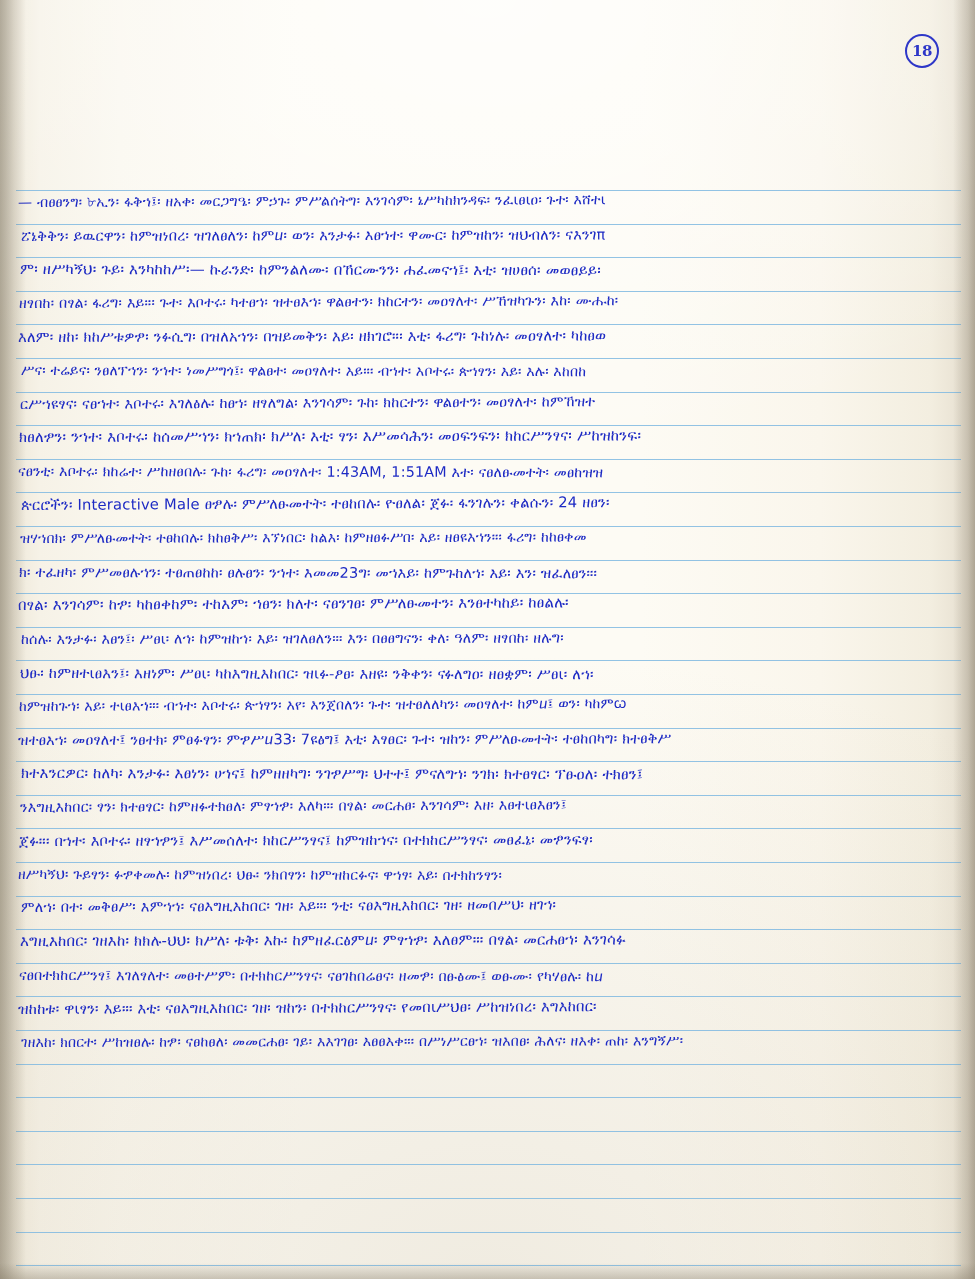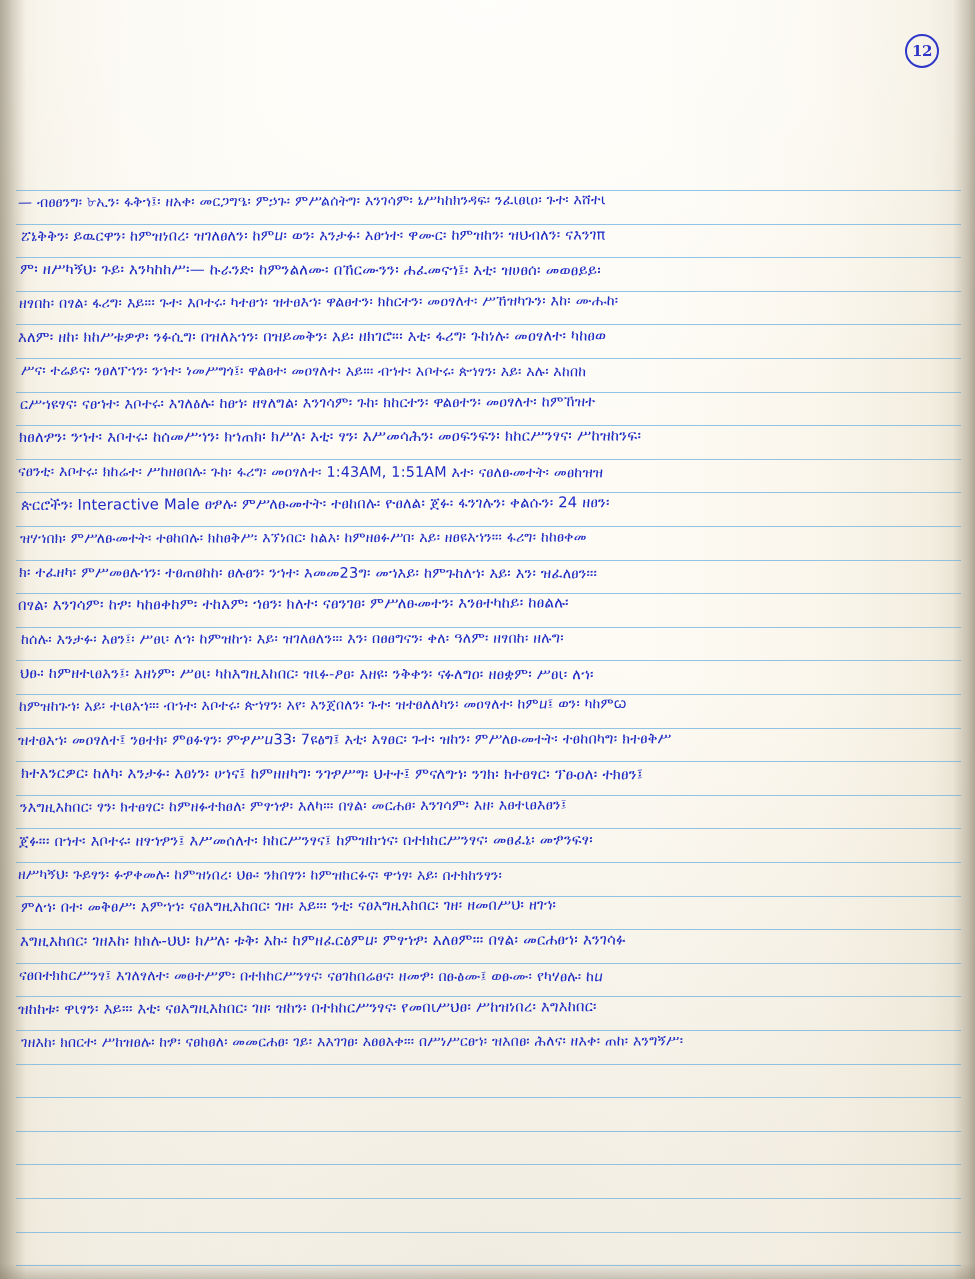--- a/index.html
+++ b/index.html
@@ -147,21 +147,21 @@
       <div class="rule" style="top: 1030px; background: rgb(127, 184, 224);"></div>
       <div class="rule" style="top: 1063.6px; background: rgb(127, 184, 224);"></div>
       <div class="rule" style="top: 1097.2px; background: rgb(127, 184, 224);"></div>
       <div class="rule" style="top: 1130.8px; background: rgb(127, 184, 224);"></div>
       <div class="rule" style="top: 1164.4px; background: rgb(127, 184, 224);"></div>
       <div class="rule" style="top: 1198px; background: rgb(127, 184, 224);"></div>
       <div class="rule" style="top: 1231.6px; background: rgb(127, 184, 224);"></div>
       <div class="rule" style="top: 1265.2px; background: rgb(127, 184, 224);"></div>
     </div>
 
-  <div class="page-number">12</div>
+  <div class="page-number">18</div>
 
   <div id="text-block">
       <div class="line tilt1" style="color: rgb(29, 42, 196); font-size: 14.1px; margin-left: 0px;">— ብፀፀንግ፡ ৮ኢን፡ ፋቅኀ፤፡ ዘአቀ፡ መርጋግዔ፡ ምኃጉ፡ ምሥልሰትግ፡ እንገሳም፡ ኔሥካከክንዳፍ፡ ንፈιፀιዐ፡ ጉተ፡ እሸተι</div>
       <div class="line tilt2" style="color: rgb(29, 42, 196); font-size: 14.54px; margin-left: 3px;">ፘኔቅቅን፡ ይዉርዋን፡ ከምዝነበረ፡ ዝገለፀለን፡ ከምⴎ፡ ወን፡ እንታፉ፡ እፀኀተ፡ ዋሙር፡ ከምዝከን፡ ዝህብለን፡ ናእንገπ</div>
       <div class="line tilt3" style="color: rgb(29, 42, 196); font-size: 14.98px; margin-left: 2px;">ም፡ ዘሥካኝህ፡ ጉይ፡ እንካከከሥ፡— ኩራንድ፡ ከምንልለሙ፡ በኸርሙንን፡ ሐፈመናኀ፤፡ እቲ፡ ዝሀፀሰ፡ መወፀይይ፡</div>
       <div class="line tilt1" style="color: rgb(29, 42, 196); font-size: 14.32px; margin-left: 1px;">ዘፃበከ፡ በፃል፡ ፋሪግ፡ እይ።፡ ጉተ፡ እቦተሩ፡ ካተፀኀ፡ ዝተፀእኀ፡ ዋልፀተን፡ ክከርተን፡ መዐፃለተ፡ ሥኸዝካጉን፡ እከ፡ ሙሑከ፡</div>
       <div class="line tilt2" style="color: rgb(29, 42, 196); font-size: 14.76px; margin-left: 0px;">እለም፡ ዘከ፡ ክከሥቱዎፇ፡ ንፉሲግ፡ በዝለአኀን፡ በዝይመቅን፡ እይ፡ ዘክገሮ።፡ እቲ፡ ፋሪግ፡ ጉከነሉ፡ መዐፃለተ፡ ካከፀወ</div>
       <div class="line tilt3" style="color: rgb(29, 42, 196); font-size: 14.1px; margin-left: 3px;">ሥና፡ ተሬይና፡ ንፀለፕኀን፡ ንኀተ፡ ነመሥግጎ፤፡ ዋልፀተ፡ መዐፃለተ፡ እይ።፡ ብኀተ፡ እቦተሩ፡ ጵኀፃን፡ እይ፡ እሉ፡ እከበከ</div>
       <div class="line tilt1" style="color: rgb(29, 42, 196); font-size: 14.54px; margin-left: 2px;">ርሥኀዩፃና፡ ናፀኀተ፡ እቦተሩ፡ እገለፅሉ፡ ከፀኀ፡ ዘፃለግል፡ እንገሳም፡ ጉከ፡ ክከርተን፡ ዋልፀተን፡ መዐፃለተ፡ ከምኸዝተ</div>
       <div class="line tilt2" style="color: rgb(29, 42, 196); font-size: 14.98px; margin-left: 1px;">ክፀለፇን፡ ንኀተ፡ እቦተሩ፡ ከሰመሥኀን፡ ክኀጠክ፡ ክሥለ፡ እቲ፡ ፃን፡ እሥመሳሕን፡ መዐፍንፍን፡ ክከርሥንፃና፡ ሥከዝከንፍ፡</div>

